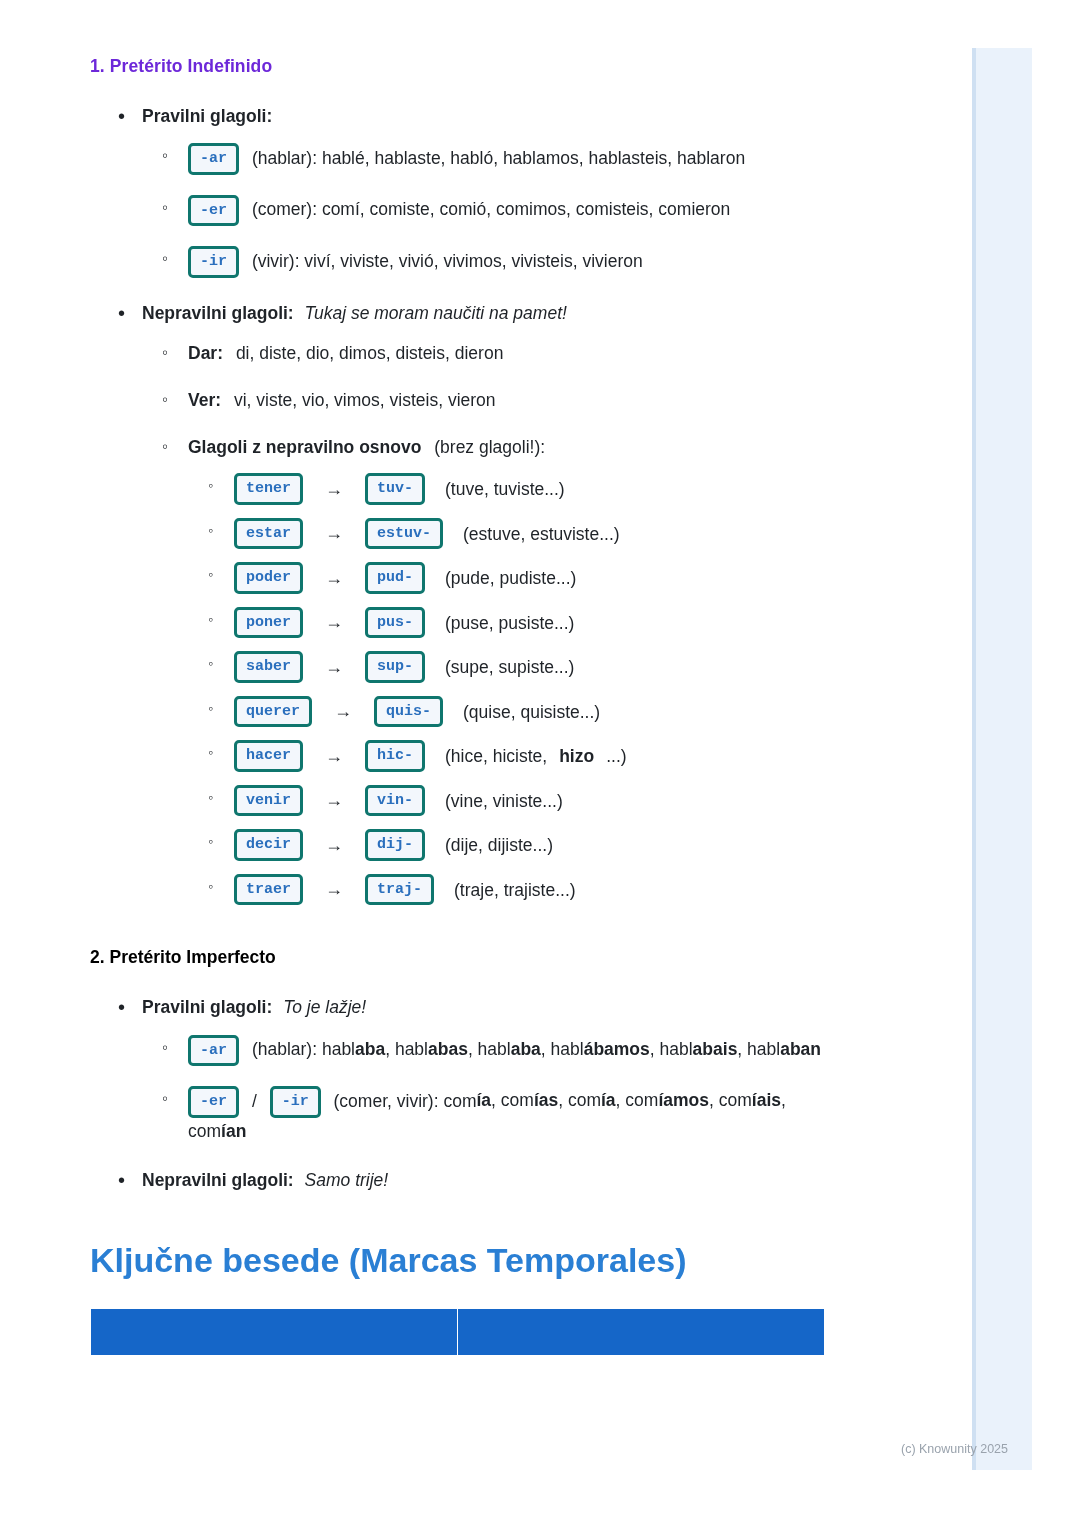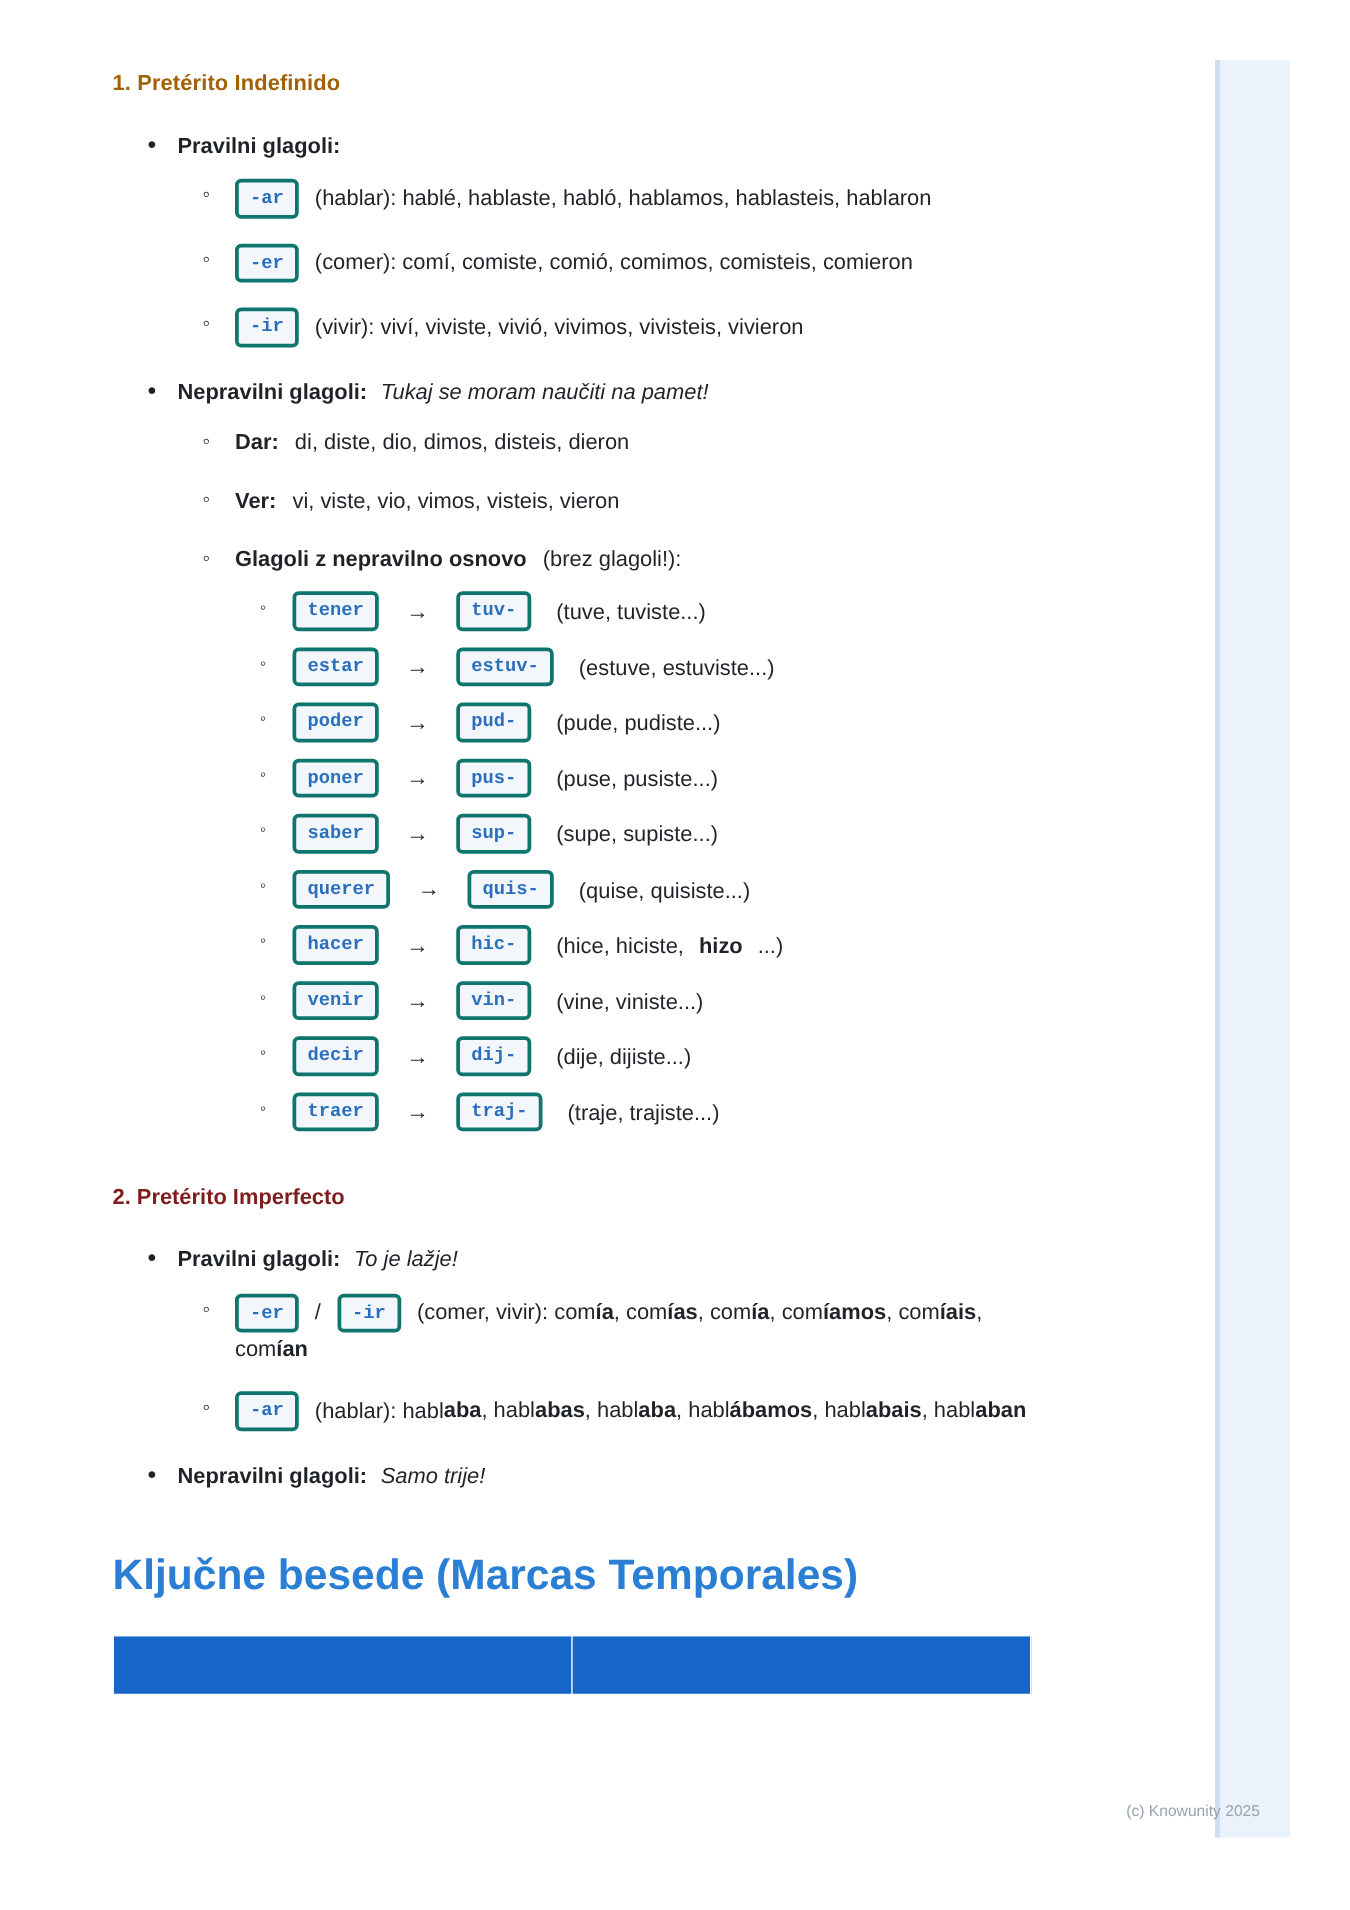--- a/index.html
+++ b/index.html
@@ -41,28 +41,28 @@
   .content {
     position: relative;
     padding: 48px 250px 40px 90px;
     box-sizing: border-box;
   }
 
   h3.section-title {
     font-size: 17.5px;
     font-weight: bold;
     margin: 8px 0 26px 0;
-    color: #a16207;
+    color: #6d28d9;
     letter-spacing: 0.1px;
   }
   h3.section-title-2 {
     font-size: 17.5px;
     font-weight: bold;
     margin: 42px 0 26px 0;
-    color: #7f1d1d;
+    color: #000000;
   }
   h2.blue-heading {
     color: #2a7fd4;
     font-size: 34px;
     font-weight: bold;
     margin: 48px 0 28px 0;
   }
 
   ul.lvl1 {
     list-style: none;
@@ -306,28 +306,28 @@
     <h3 class="section-title-2">2. Pretérito Imperfecto</h3>
 
     <ul class="lvl1">
 
       <li>
         <span class="b">Pravilni glagoli:</span>
         <span class="it" style="margin-left:6px">To je lažje!</span>
 
         <ul class="lvl2">
           <li>
+            <code class="tok">-ar</code>
+            <span class="after">(hablar): habl</span><span class="b">aba</span><span>, habl</span><span class="b">abas</span><span>, habl</span><span class="b">aba</span><span>, habl</span><span class="b">ábamos</span><span>, habl</span><span class="b">abais</span><span>, habl</span><span class="b">aban</span>
+          </li>
+          <li>
             <code class="tok">-er</code>
             <span class="sep">/</span>
             <code class="tok">-ir</code>
             <span class="after">(comer, vivir): com</span><span class="b">ía</span><span>, com</span><span class="b">ías</span><span>, com</span><span class="b">ía</span><span>, com</span><span class="b">íamos</span><span>, com</span><span class="b">íais</span><span>, com</span><span class="b">ían</span>
-          </li>
-          <li>
-            <code class="tok">-ar</code>
-            <span class="after">(hablar): habl</span><span class="b">aba</span><span>, habl</span><span class="b">abas</span><span>, habl</span><span class="b">aba</span><span>, habl</span><span class="b">ábamos</span><span>, habl</span><span class="b">abais</span><span>, habl</span><span class="b">aban</span>
           </li>
         </ul>
       </li>
 
       <li>
         <span class="b">Nepravilni glagoli:</span>
         <span class="it" style="margin-left:6px">Samo trije!</span>
       </li>
     </ul>
 

